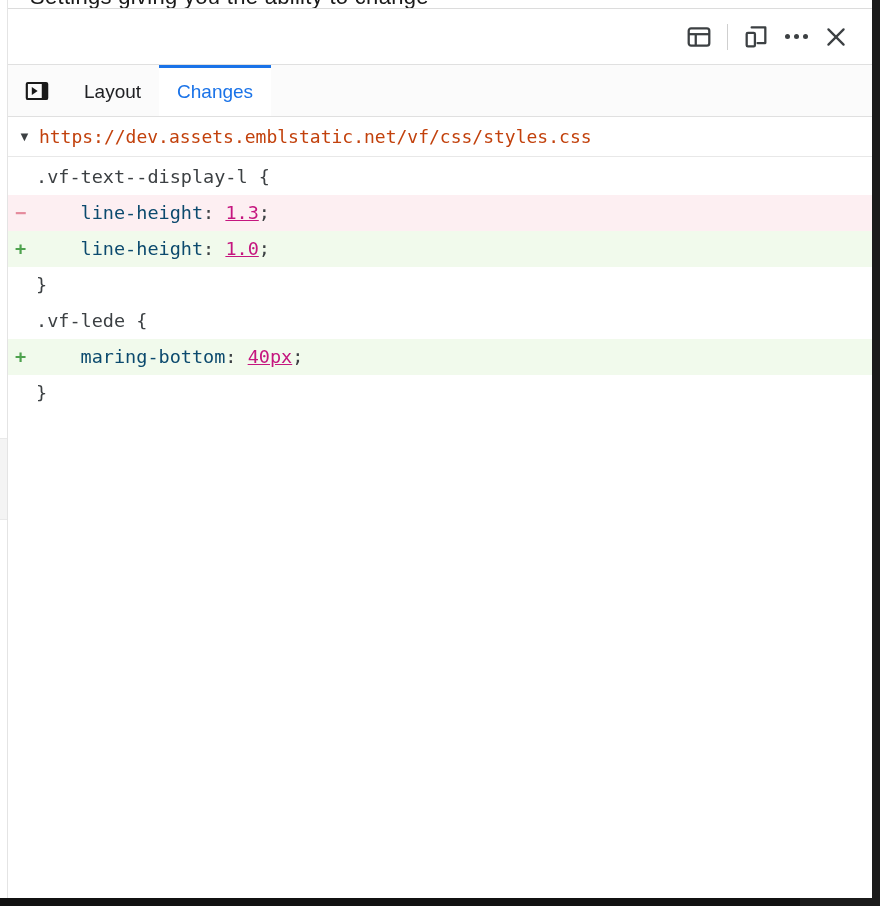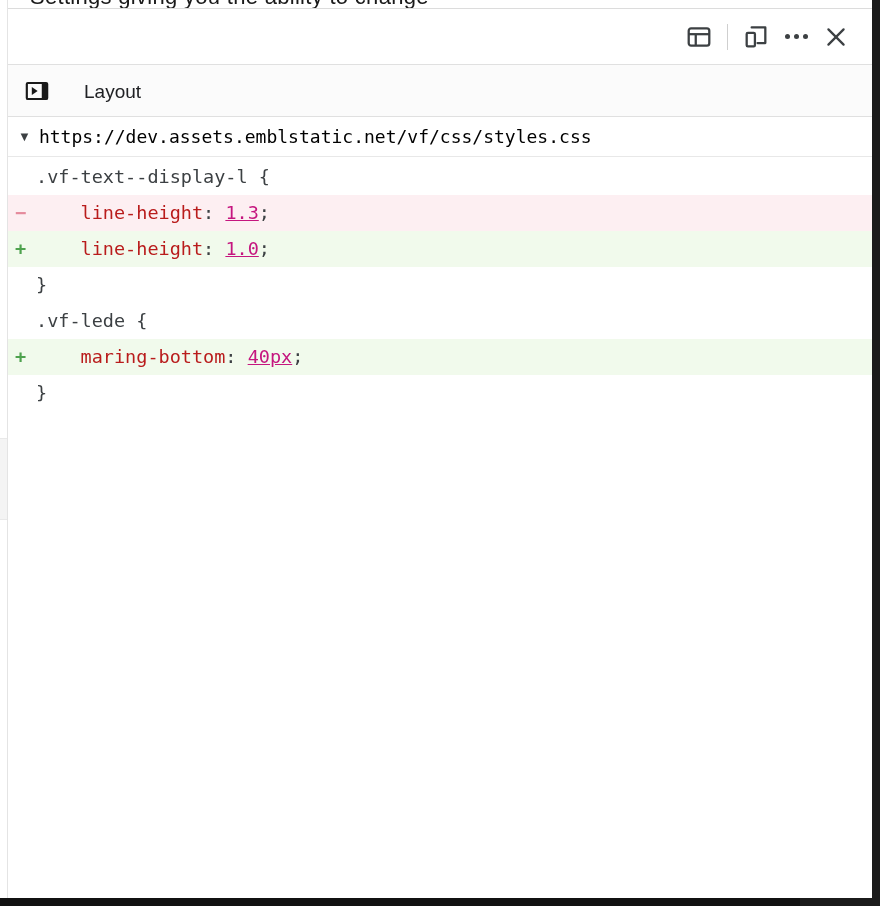--- a/index.html
+++ b/index.html
@@ -168,21 +168,21 @@
   }
   .disclosure {
     font-size: 13px;
     color: #3c4043;
     margin-right: 8px;
     line-height: 1;
   }
   .file-path {
     font-family: "DejaVu Sans Mono", "Liberation Mono", monospace;
     font-size: 18px;
-    color: #000000;
+    color: #c2410c;
     white-space: nowrap;
   }
 
   
   .diff {
     flex: 1 1 auto;
     background: #ffffff;
     overflow: hidden;
     padding-top: 2px;
   }
@@ -207,21 +207,21 @@
 
   .diff-line.context { background: #ffffff; }
   .diff-line.removed { background: #fdeff2; }
   .diff-line.added   { background: #f1faec; }
 
   .diff-line.removed .marker { color: #e58a9c; }
   .diff-line.added   .marker { color: #4ea24e; }
   .diff-line.context .marker { color: transparent; }
 
   .tok-selector { color: #3c4043; }
-  .tok-prop     { color: #b91c1c; }
+  .tok-prop     { color: #0c4a6e; }
   .tok-punct    { color: #3c4043; }
   .tok-value    { color: #c5167f; text-decoration: underline; }
   .tok-brace    { color: #3c4043; }
 </style>
 </head>
 <body>
 
 <div class="window-frame">
 
   <div class="page-sliver">
@@ -275,20 +275,23 @@
         <svg width="26" height="26" viewBox="0 0 24 24" fill="none">
           <rect x="2.6" y="4.6" width="18.8" height="14.8" rx="1" stroke="#1a1a1a" stroke-width="2"></rect>
           <rect x="16.4" y="4.6" width="5" height="14.8" fill="#1a1a1a"></rect>
           <path d="M7.2 8.4 L12.6 12 L7.2 15.6 Z" fill="#1a1a1a"></path>
         </svg>
       </div>
 
       <div class="tab">
         <span>Layout</span>
       </div>
+      <div class="tab active">
+        <span>Changes</span>
+      </div>
     </div>
 
     <div class="file-header">
       <span class="disclosure">▼</span>
       <span class="file-path">https://dev.assets.emblstatic.net/vf/css/styles.css</span>
     </div>
 
     <div class="diff">
 
       <div class="diff-line context">

